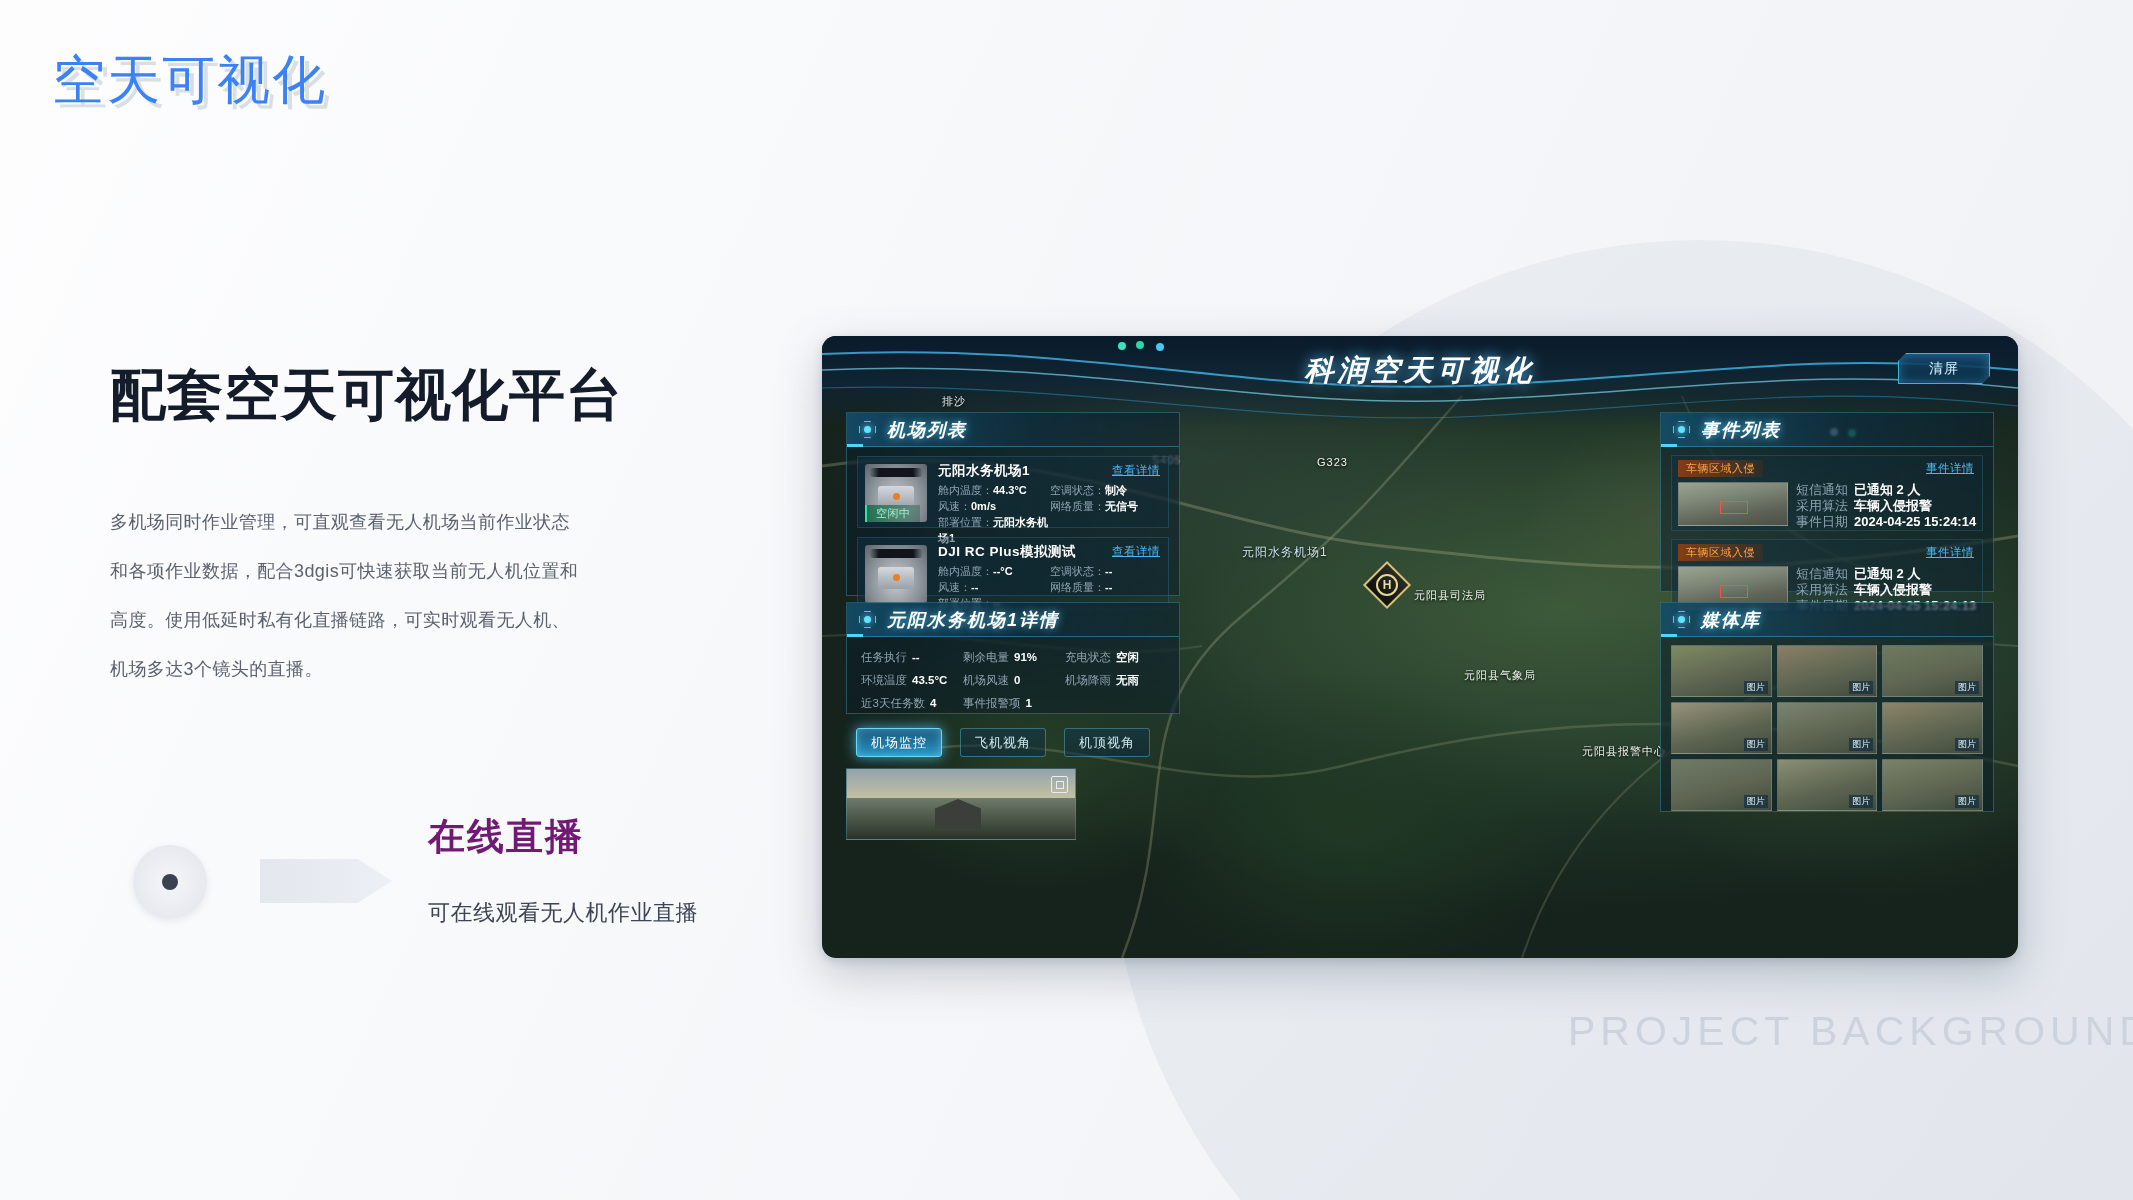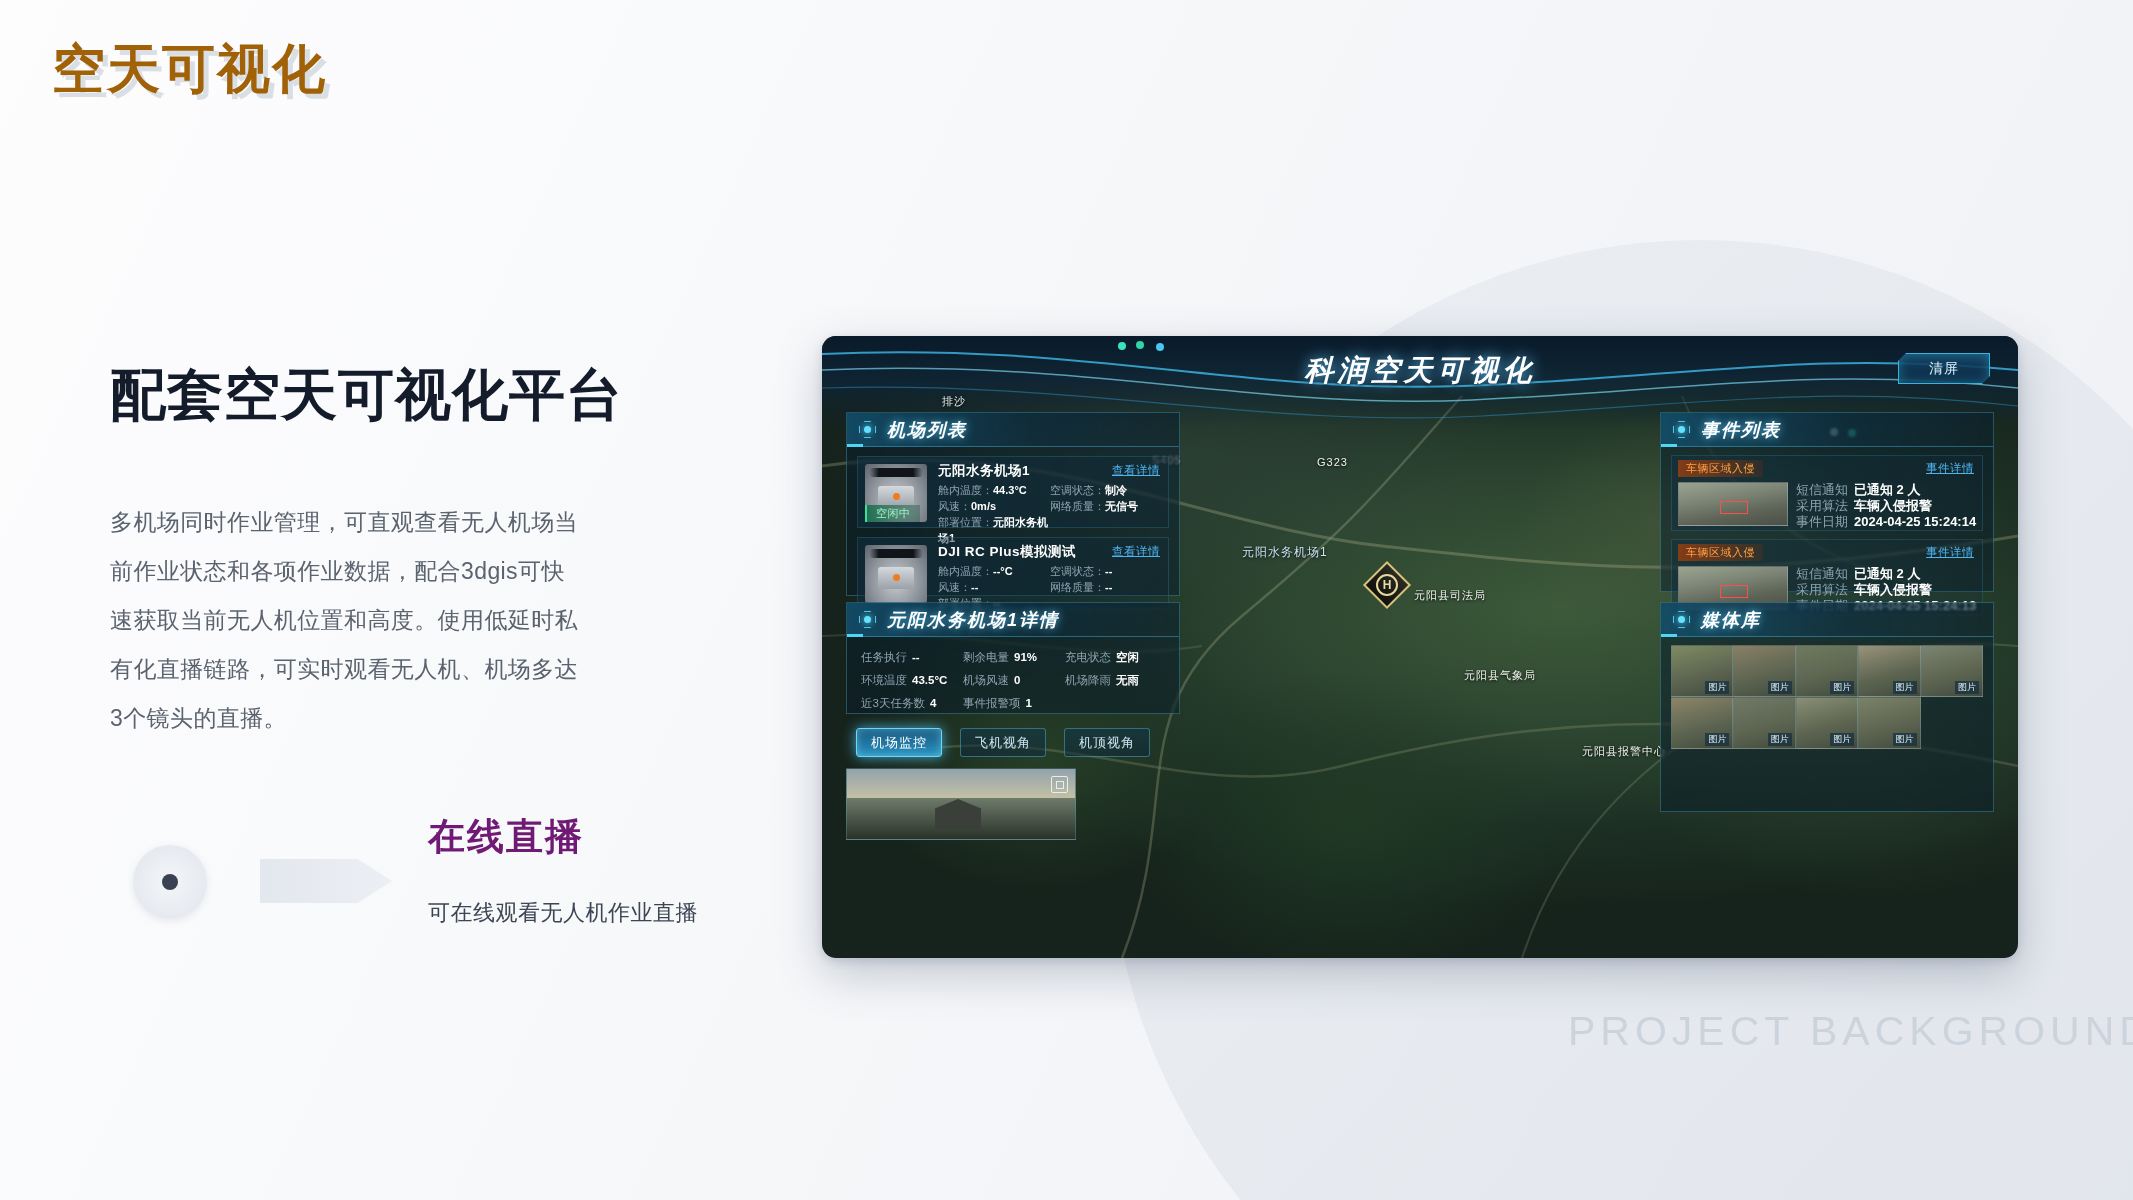--- a/index.html
+++ b/index.html
@@ -24,38 +24,38 @@
     left: 1568px; top: 1008px;
     font-size: 41px;
     letter-spacing: 5px;
     color: #ccd3dd;
     font-weight: 400;
     white-space: nowrap;
   }
 
   
   .main-title {
-    position: absolute; left: 52px; top: 34px;
-    font-size: 53px; font-weight: 700;
-    color: #a16207; letter-spacing: 2px;
+    position: absolute; left: 52px; top: 45px;
+    font-size: 53px; font-weight: 400;
+    color: #3b82f6; letter-spacing: 2px;
     text-shadow: 5px 5px 0 rgba(190,198,210,.55);
     white-space: nowrap;
   }
 
   
   .sec-heading {
     position: absolute; left: 110px; top: 358px;
     font-size: 56px; font-weight: 900;
     color: #141c2b; letter-spacing: 1px;
     white-space: nowrap;
   }
   .sec-body {
     position: absolute; left: 110px; top: 498px;
     width: 470px;
-    font-size: 23px; line-height: 49px;
+    font-size: 18px; line-height: 49px;
     color: #5b636f; letter-spacing: .4px;
   }
 
   
   .live-dot-outer {
     position: absolute; left: 133px; top: 845px;
     width: 74px; height: 74px; border-radius: 50%;
     background: radial-gradient(circle at 50% 50%, #f4f6f9 0%, #e6e9ef 70%, #dfe3ea 100%);
     box-shadow: 0 2px 7px rgba(120,130,150,.16);
   }
@@ -289,22 +289,22 @@
     position: absolute; left: 38%; top: 42%; width: 26%; height: 32%;
     border: 1.5px solid #ff4d4d;
   }
   .ev-rows { position: absolute; left: 124px; top: 26px; right: 6px; }
   .ev-row { font-size: 13px; line-height: 16px; white-space: nowrap; }
   .ev-row .lbl { margin-right: 6px; }
 
   
   #media-library { right: 24px; top: 266px; width: 334px; height: 210px; }
   .media-grid {
-    display: grid; grid-template-columns: repeat(5, 1fr);
-    padding: 8px 10px;
+    display: grid; grid-template-columns: repeat(3, 1fr);
+    gap: 5px; padding: 8px 10px;
   }
   .media-cell {
     position: relative; height: 52px;
     border: 1px solid rgba(120,160,180,.28);
     overflow: hidden;
   }
   .media-cell .tagp {
     position: absolute; right: 3px; bottom: 2px;
     font-size: 9px; color: #dff0fa;
     background: rgba(10,40,62,.6); padding: 0 3px;

